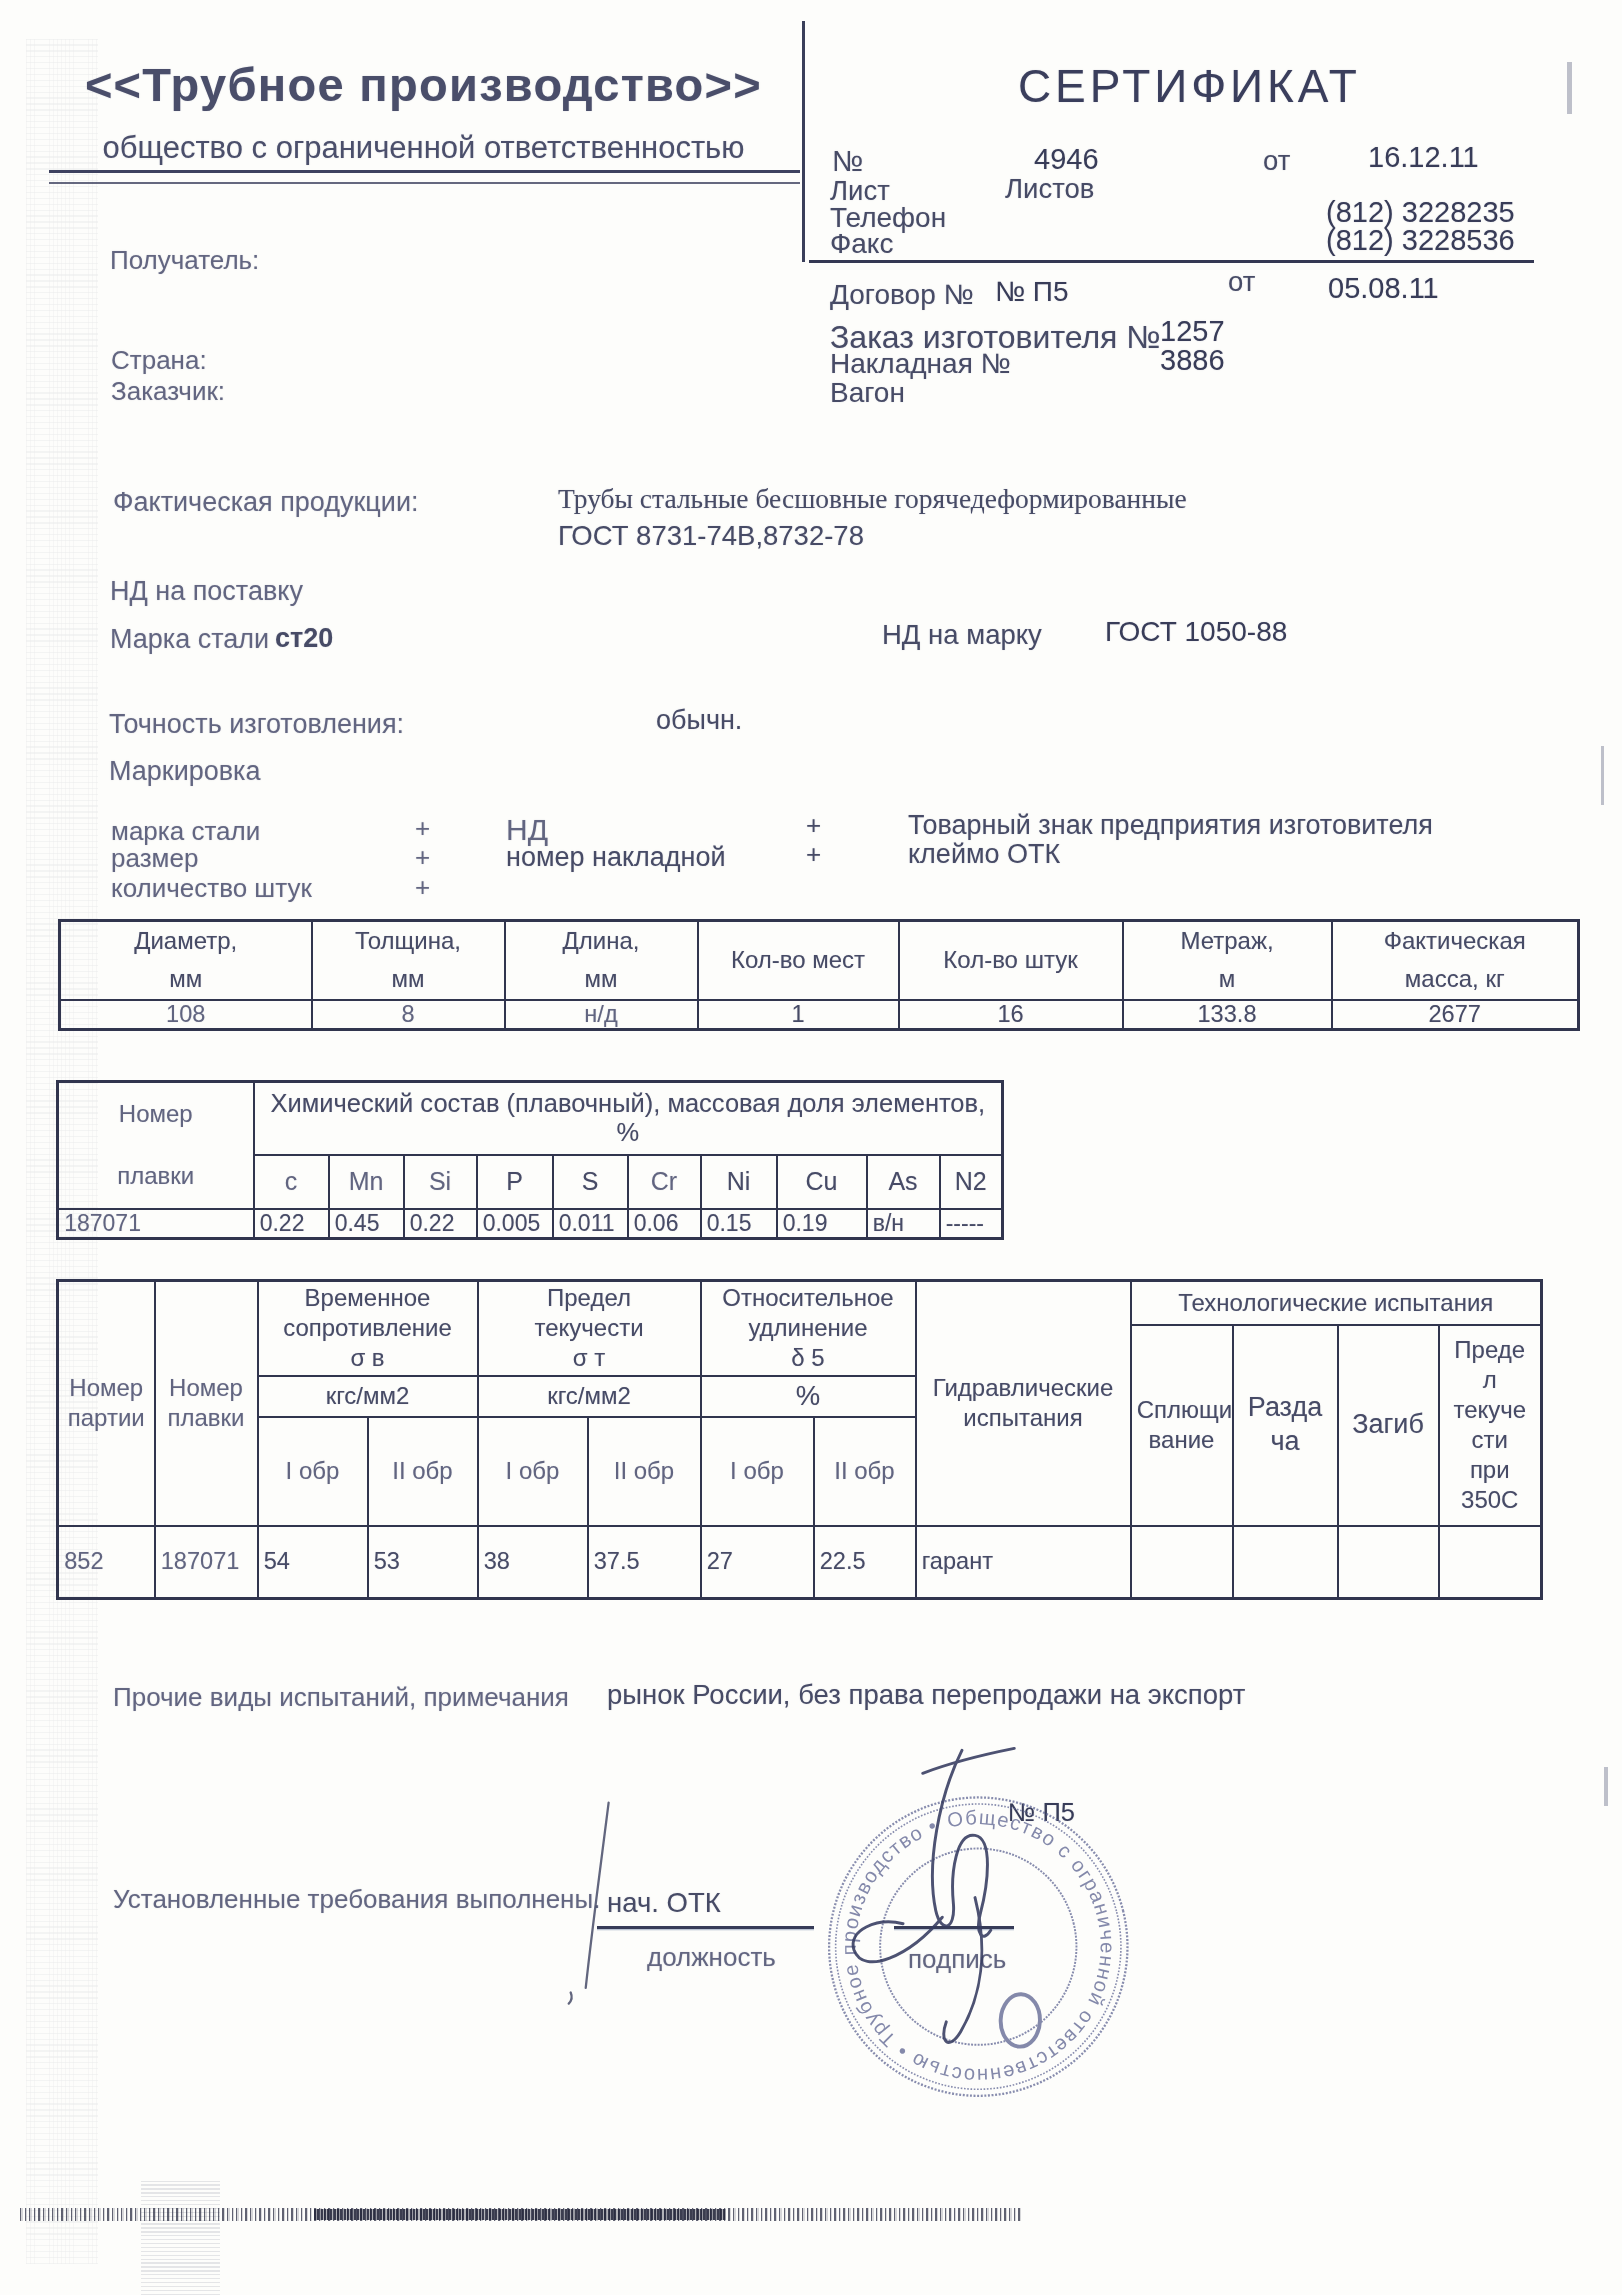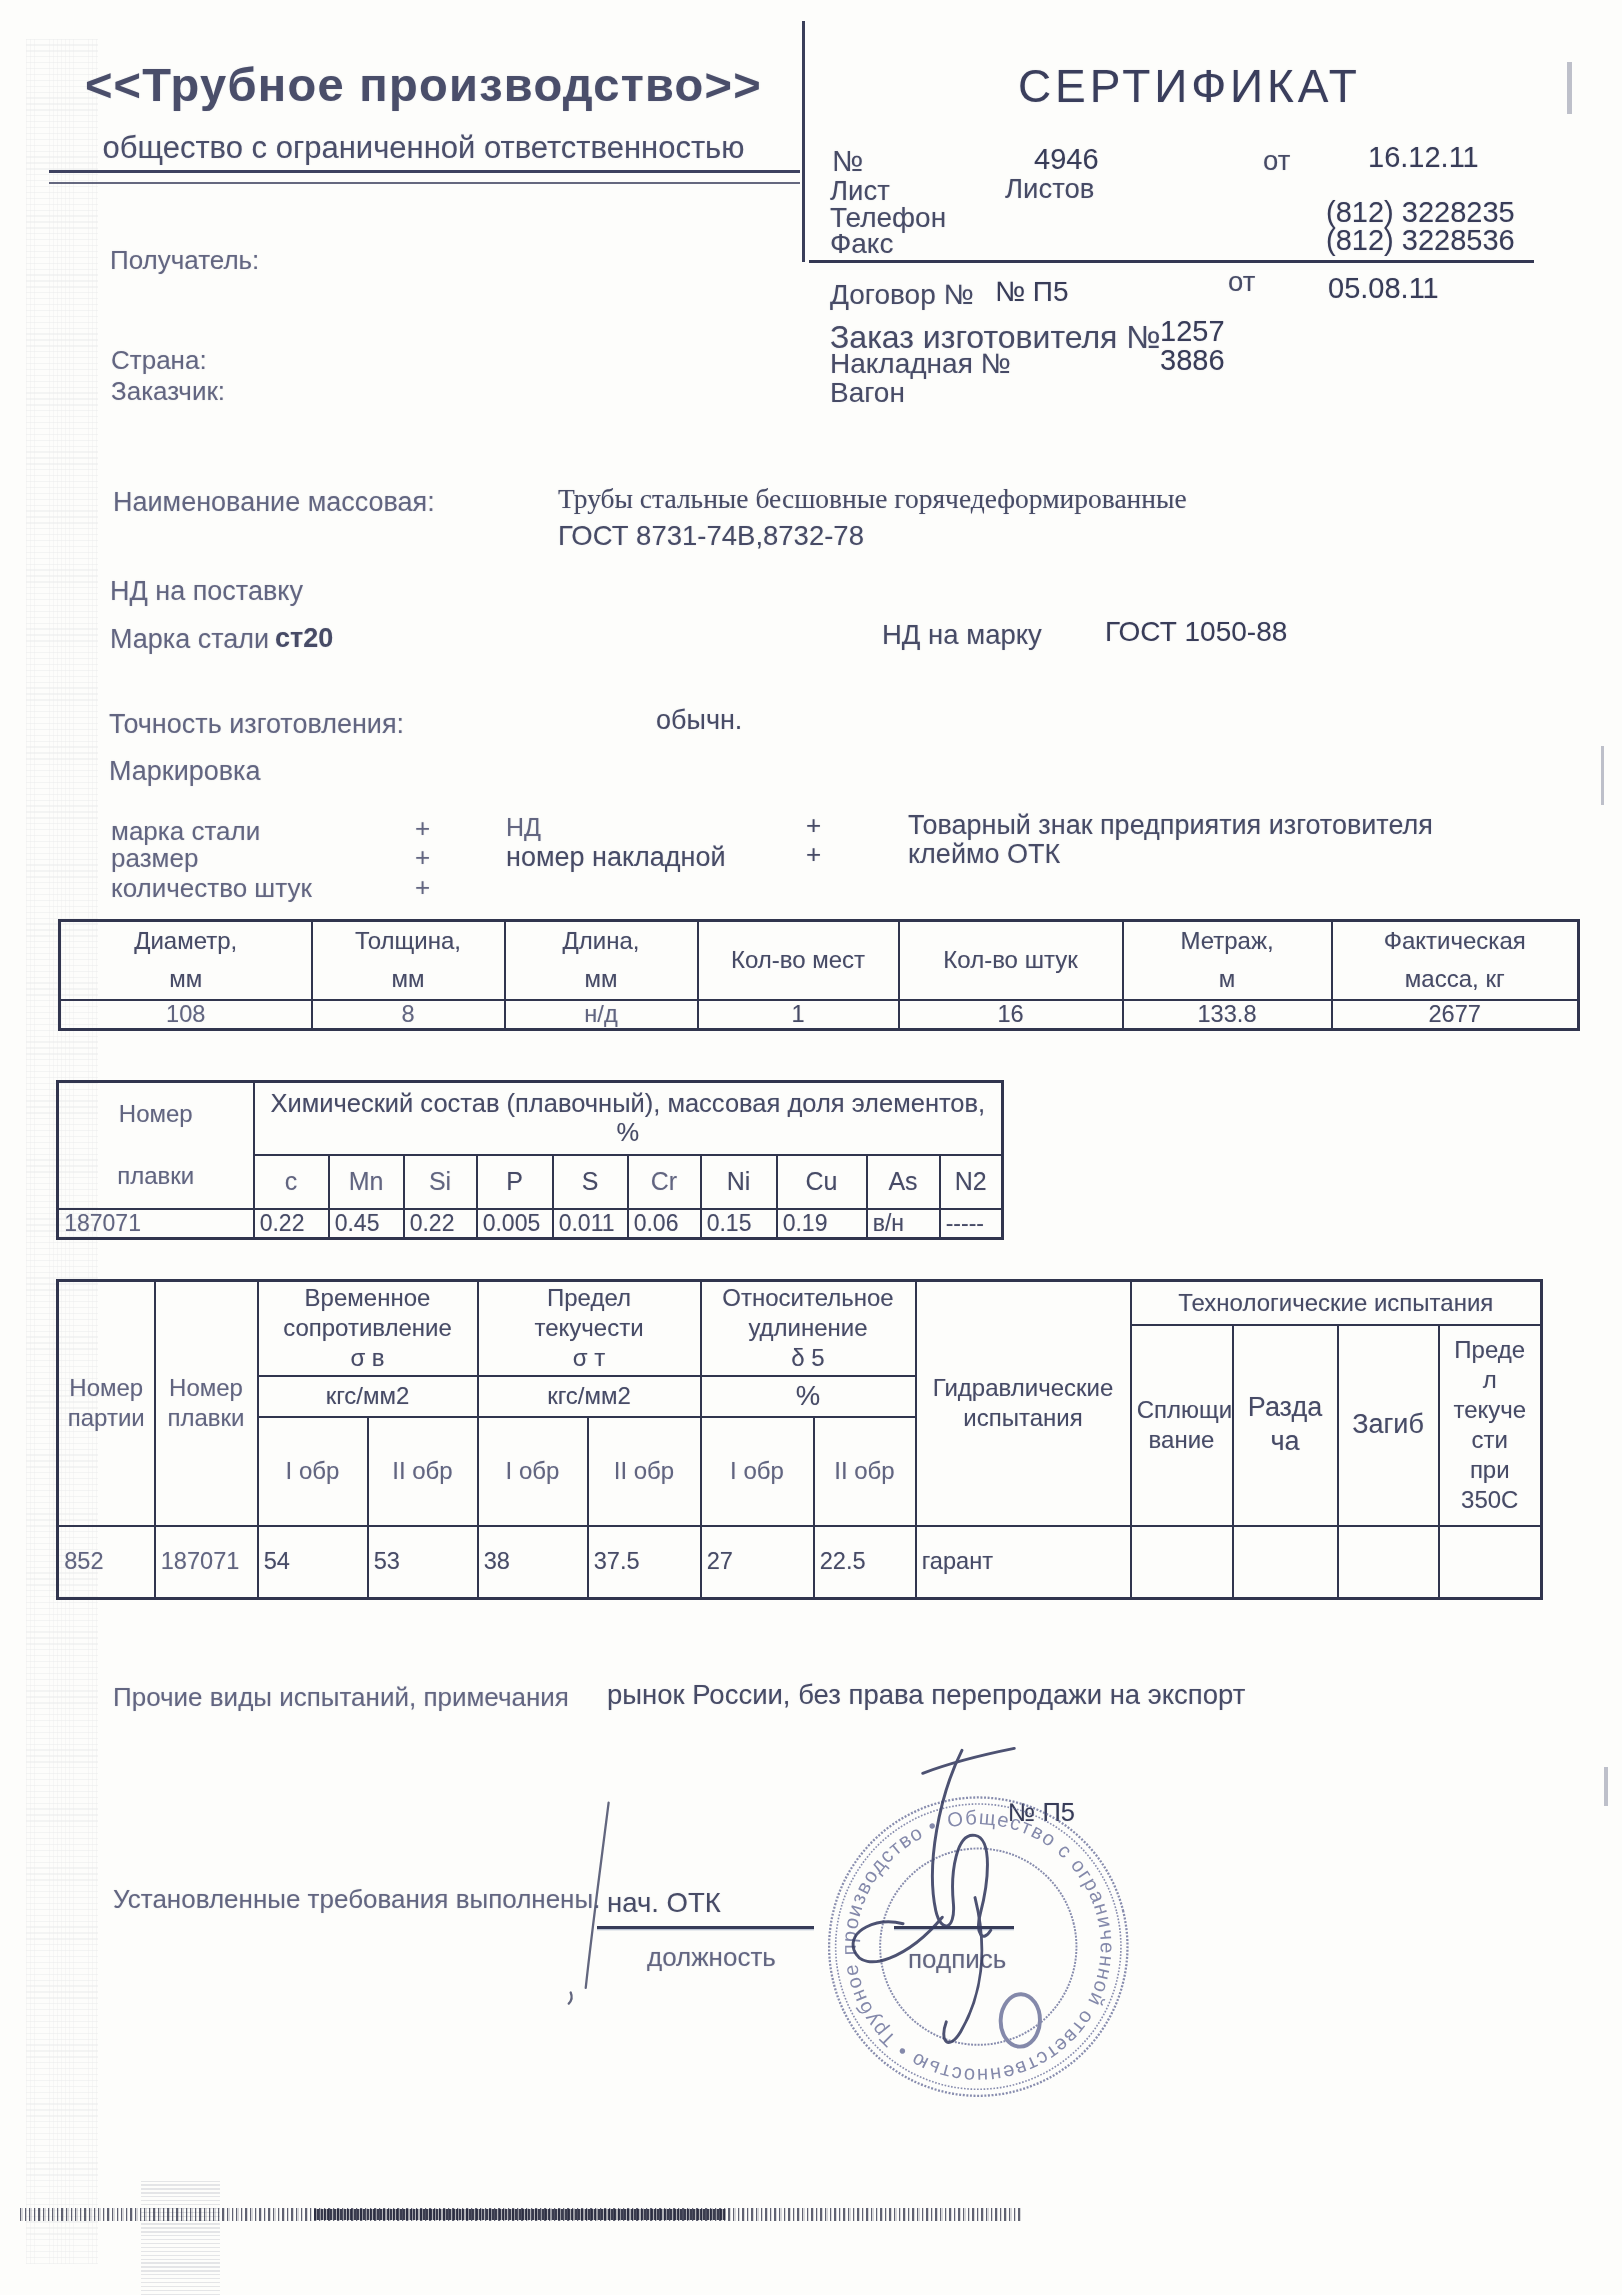--- a/index.html
+++ b/index.html
@@ -109,40 +109,40 @@
 
   <div class="t" style="left:830px;top:319px;font-size:32px;">Заказ изготовителя №</div>
   <div class="t dark" style="left:1160px;top:315px;font-size:29px;">1257</div>
   <div class="t" style="left:830px;top:348px;font-size:28px;">Накладная №</div>
   <div class="t dark" style="left:1160px;top:344px;font-size:29px;">3886</div>
   <div class="t" style="left:830px;top:377px;font-size:28px;">Вагон</div>
 
   <div class="t faded" style="left:111px;top:346px;font-size:26px;">Страна:</div>
   <div class="t faded" style="left:111px;top:377px;font-size:26px;">Заказчик:</div>
 
-  <div class="t faded" style="left:113px;top:487px;font-size:27px;">Наименование массовая:</div>
+  <div class="t faded" style="left:113px;top:487px;font-size:27px;">Фактическая продукции:</div>
   <div class="t" style="left:558px;top:483px;font-size:27.5px;font-family:Liberation Serif, serif;">Трубы стальные бесшовные горячедеформированные</div>
   <div class="t" style="left:558px;top:520px;font-size:27.5px;">ГОСТ 8731-74В,8732-78</div>
 
   <div class="t faded" style="left:110px;top:576px;font-size:27px;">НД на поставку</div>
 
   <div class="t faded" style="left:110px;top:624px;font-size:27px;">Марка стали</div>
   <div class="t" style="left:275px;top:623px;font-size:27px;font-weight:bold;">ст20</div>
   <div class="t" style="left:882px;top:619px;font-size:27.5px;">НД на марку</div>
   <div class="t dark" style="left:1105px;top:616px;font-size:28px;">ГОСТ  1050-88</div>
 
   <div class="t faded" style="left:109px;top:709px;font-size:27px;">Точность изготовления:</div>
   <div class="t" style="left:656px;top:705px;font-size:27px;">обычн.</div>
 
   <div class="t faded" style="left:109px;top:756px;font-size:27px;">Маркировка</div>
 
   <div>
     <div class="t faded" style="left:111px;top:817px;font-size:26px;">марка стали</div>
     <div class="t faded" style="left:415px;top:814px;font-size:26px;">+</div>
-    <div class="t faded" style="left:506px;top:813px;font-size:25px;">НД</div>
+    <div class="t faded" style="left:506px;top:813px;font-size:30px;">НД</div>
     <div class="t" style="left:806px;top:811px;font-size:26px;">+</div>
     <div class="t" style="left:908px;top:810px;font-size:27px;">Товарный знак предприятия изготовителя</div>
   </div>
   <div>
     <div class="t faded" style="left:111px;top:844px;font-size:26px;">размер</div>
     <div class="t faded" style="left:415px;top:843px;font-size:26px;">+</div>
     <div class="t" style="left:506px;top:842px;font-size:27px;">номер накладной</div>
     <div class="t" style="left:806px;top:840px;font-size:26px;">+</div>
     <div class="t" style="left:908px;top:839px;font-size:27px;">клеймо ОТК</div>
   </div>

